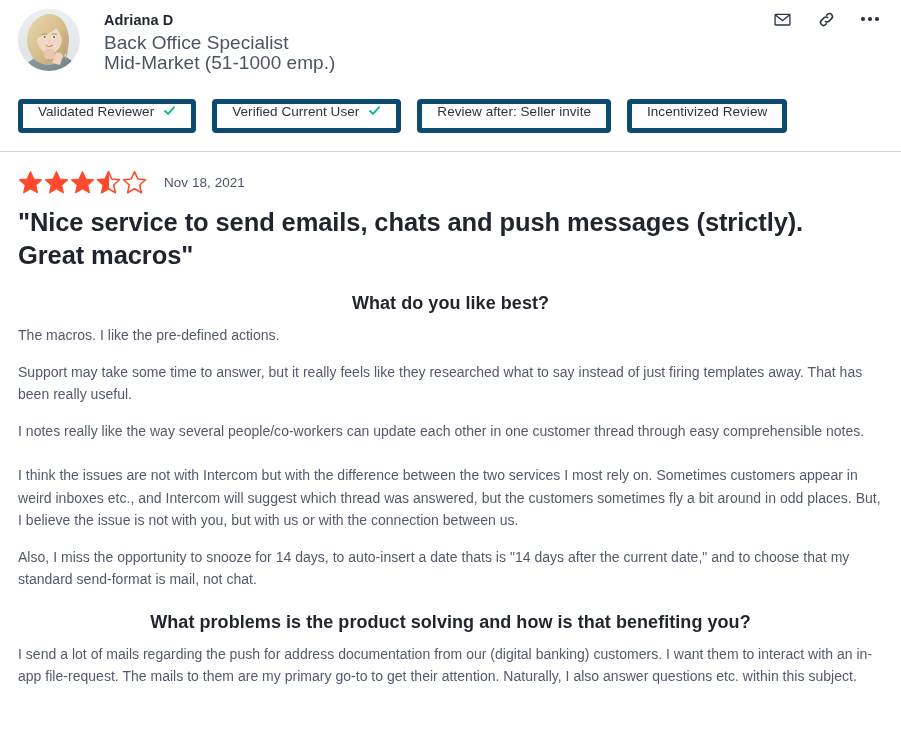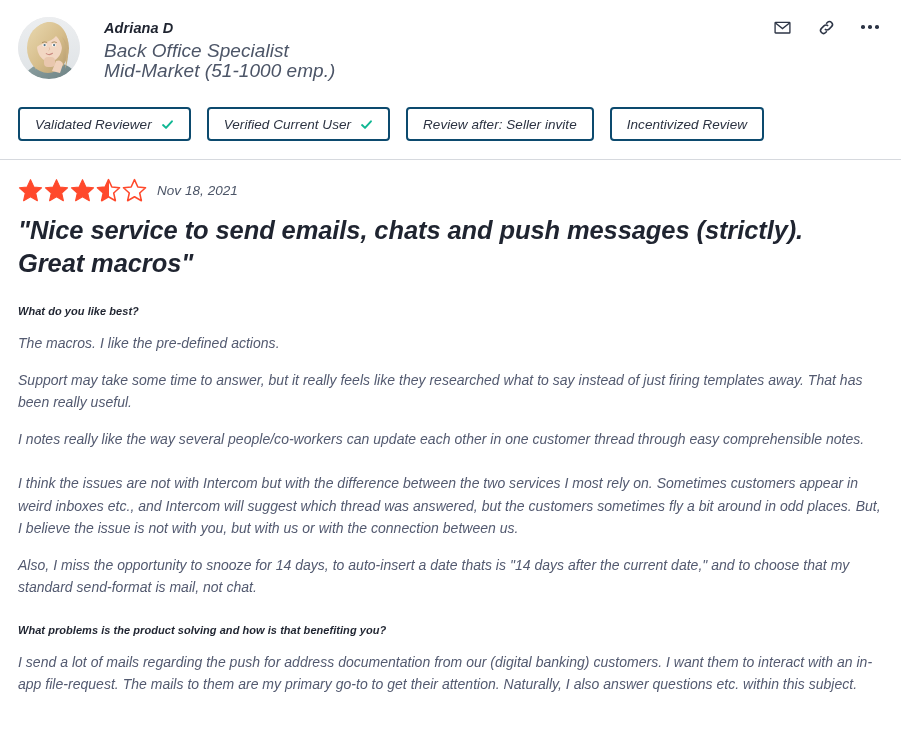--- a/index.html
+++ b/index.html
@@ -12,23 +12,22 @@
     background: #ffffff;
     font-family: "Liberation Sans", sans-serif;
     color: #32373d;
     overflow: hidden;
   }
   .review-card {
     position: relative;
     width: 901px;
     height: 702px;
     box-sizing: border-box;
-    padding: 8px 18px;
+    padding: 0 18px;
     background: #ffffff;
-    font-style: italic;
   }
 
   
   .header {
     display: flex;
     align-items: flex-start;
     padding-top: 9px;
     position: relative;
   }
   .avatar {
@@ -94,26 +93,26 @@
   }
 
   
   .badges {
     display: flex;
     gap: 16px;
     margin-top: 26px;
     flex-wrap: nowrap;
   }
   .badge {
-    border: 2px solid #0c4a6e;
+    border: 5px solid #0c4a6e;
     border-radius: 4px;
     height: 34px;
     box-sizing: border-box;
     display: flex;
-    align-items: center;
+    align-items: flex-start;
     padding: 0 15px;
     font-size: 13.5px;
     color: #2c3342;
     letter-spacing: 0.05px;
     white-space: nowrap;
     background: #fff;
     cursor: default;
   }
   .badge .check {
     margin-left: 9px;
@@ -126,20 +125,21 @@
     height: 1px;
     background: #d6d9de;
     margin: 18px -18px 0 -18px;
   }
 
   
   .rating-row {
     display: flex;
     align-items: center;
     margin-top: 18px;
+    gap: 7px;
   }
   .stars {
     display: flex;
     gap: 1px;
   }
   .stars svg { display: block; }
   .review-date {
     margin-left: 10px;
     font-size: 13.5px;
     color: #4c5567;
@@ -154,25 +154,26 @@
     color: #1f2430;
     margin: 11px 0 0 0;
     letter-spacing: -0.1px;
     max-width: 830px;
   }
 
   
   .qa-block { margin-top: 22px; }
   .qa-block:first-of-type { margin-top: 24px; }
   .qa-question {
-    font-size: 11px;
+    font-size: 18px;
     font-weight: bold;
     color: #1f2430;
     letter-spacing: 0.05px;
     line-height: 19px;
+    text-align: center;
   }
   .qa-answer {
     font-size: 14px;
     color: #535a70;
     line-height: 22.5px;
     letter-spacing: 0.02px;
     margin-top: 11px;
     max-width: 866px;
   }
   .qa-answer + .qa-answer { margin-top: 12px; }

